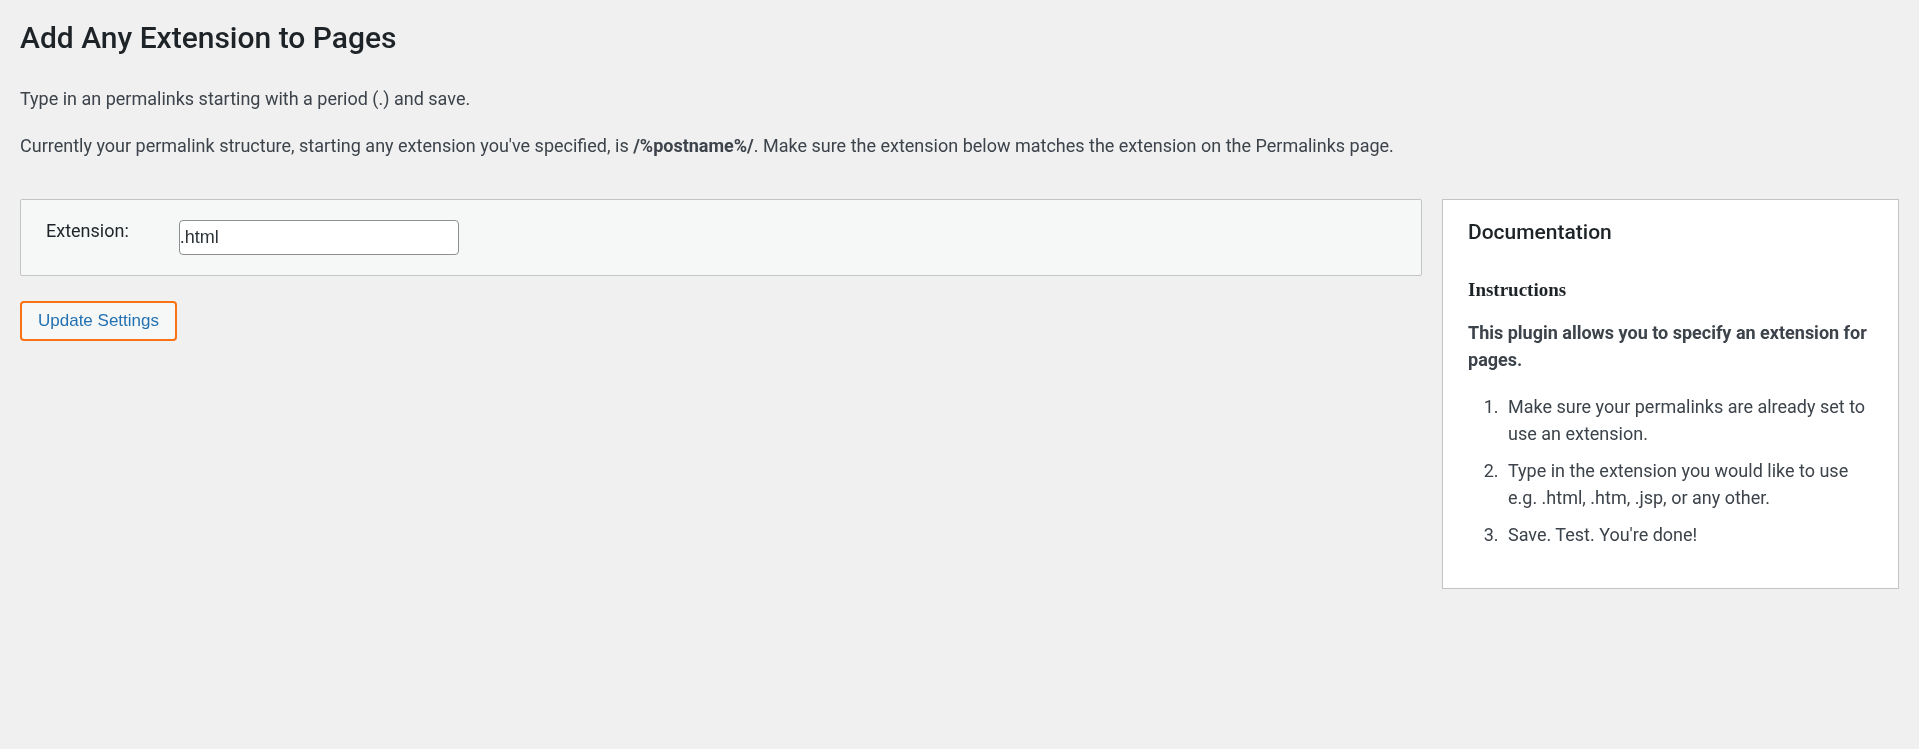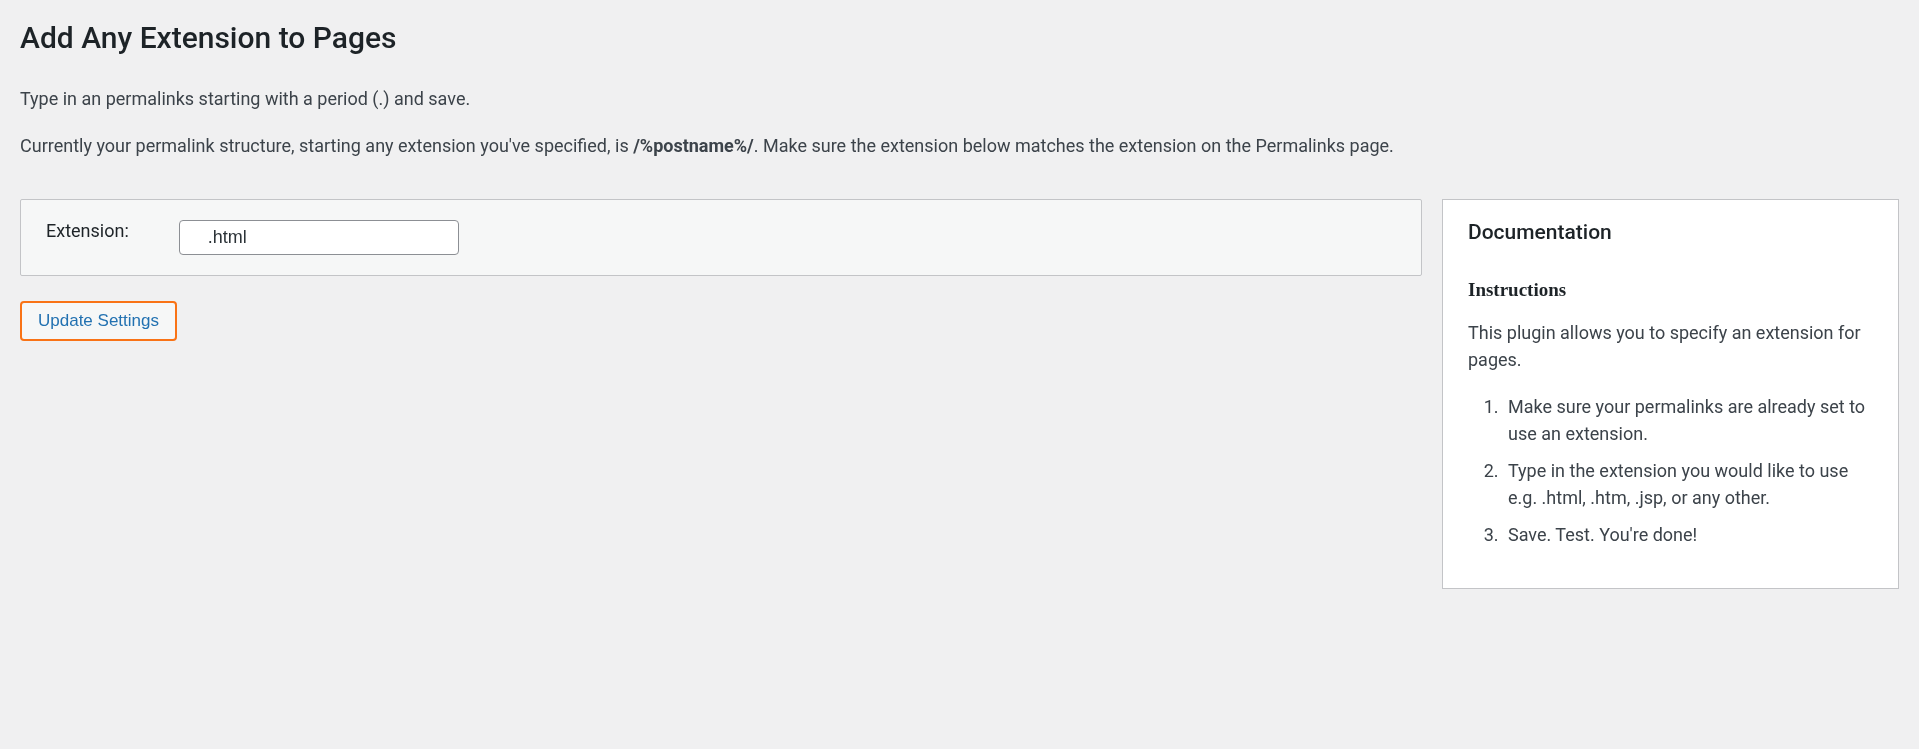--- a/index.html
+++ b/index.html
@@ -46,21 +46,21 @@
       display: flex;
       align-items: flex-start;
       gap: 50px;
     }
     .settings-label {
       font-size: 18px;
       color: #1d2327;
     }
     .extension-input {
       font-size: 18px;
-      padding: 6px 28px;
+      padding: 6px 0;
       border: 1px solid #8c8f94;
       border-radius: 4px;
       background-color: #ffffff;
       width: 280px;
       color: #2c3338;
     }
     .update-button {
       margin-top: 25px;
       background-color: #f6f7f7;
       border: 2px solid #f97316;
@@ -87,20 +87,21 @@
       font-weight: 700;
       color: #1d2327;
       margin-bottom: 18px;
       font-family: Liberation Serif, serif;
     }
     .sidebar p {
       font-size: 18px;
       color: #3c434a;
       line-height: 1.5;
       margin-bottom: 20px;
+      font-weight: bold;
     }
     .sidebar ol {
       padding-left: 35px;
       color: #3c434a;
     }
     .sidebar ol li {
       font-size: 18px;
       line-height: 1.5;
       margin-bottom: 10px;
       padding-left: 5px;

